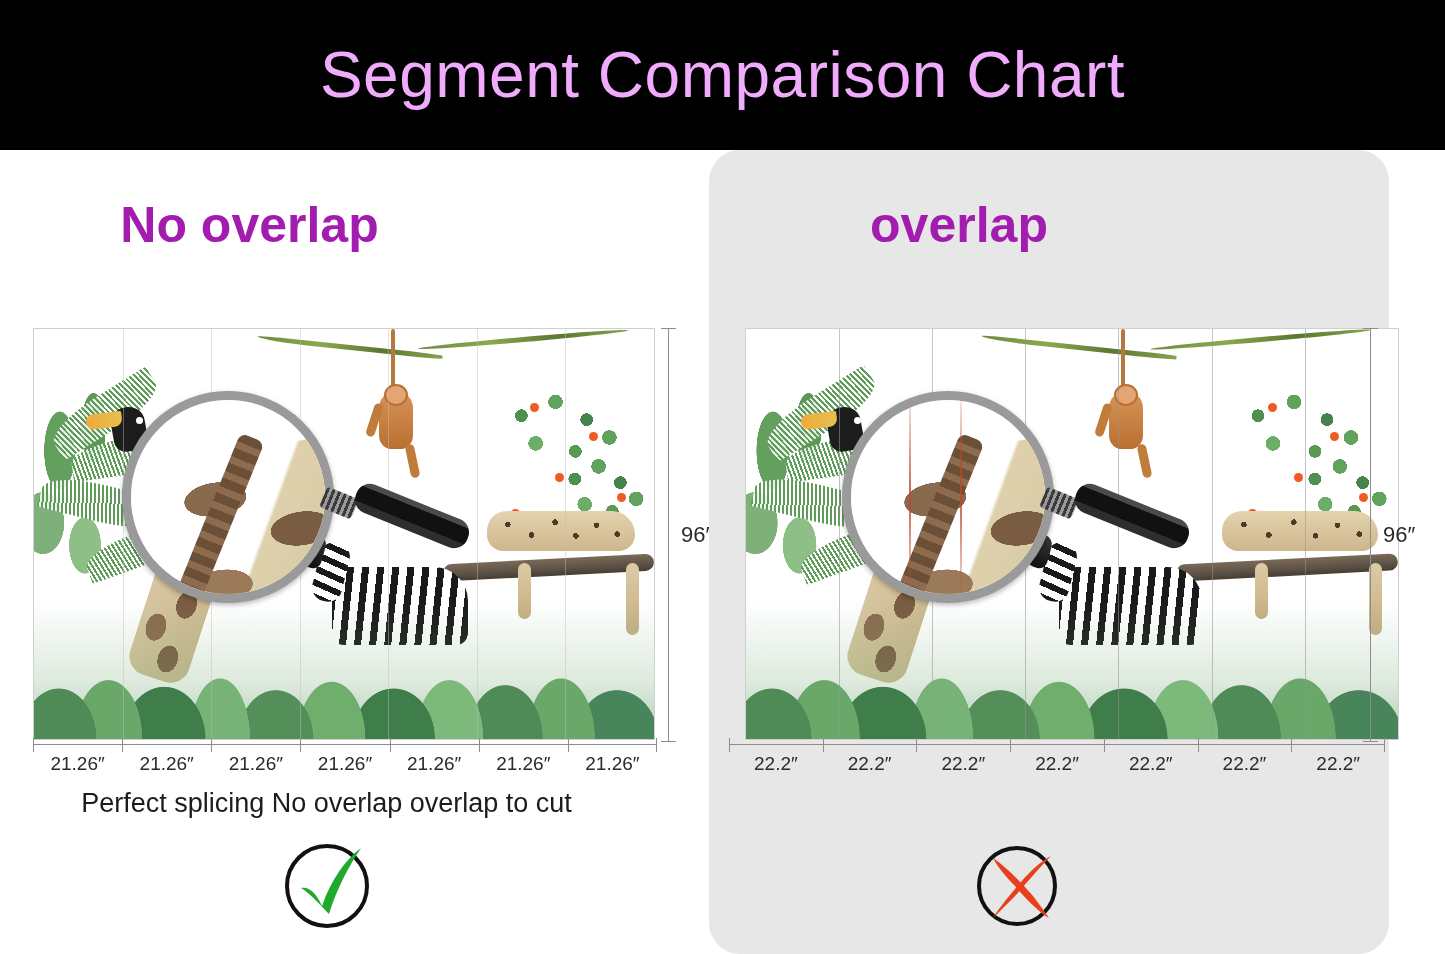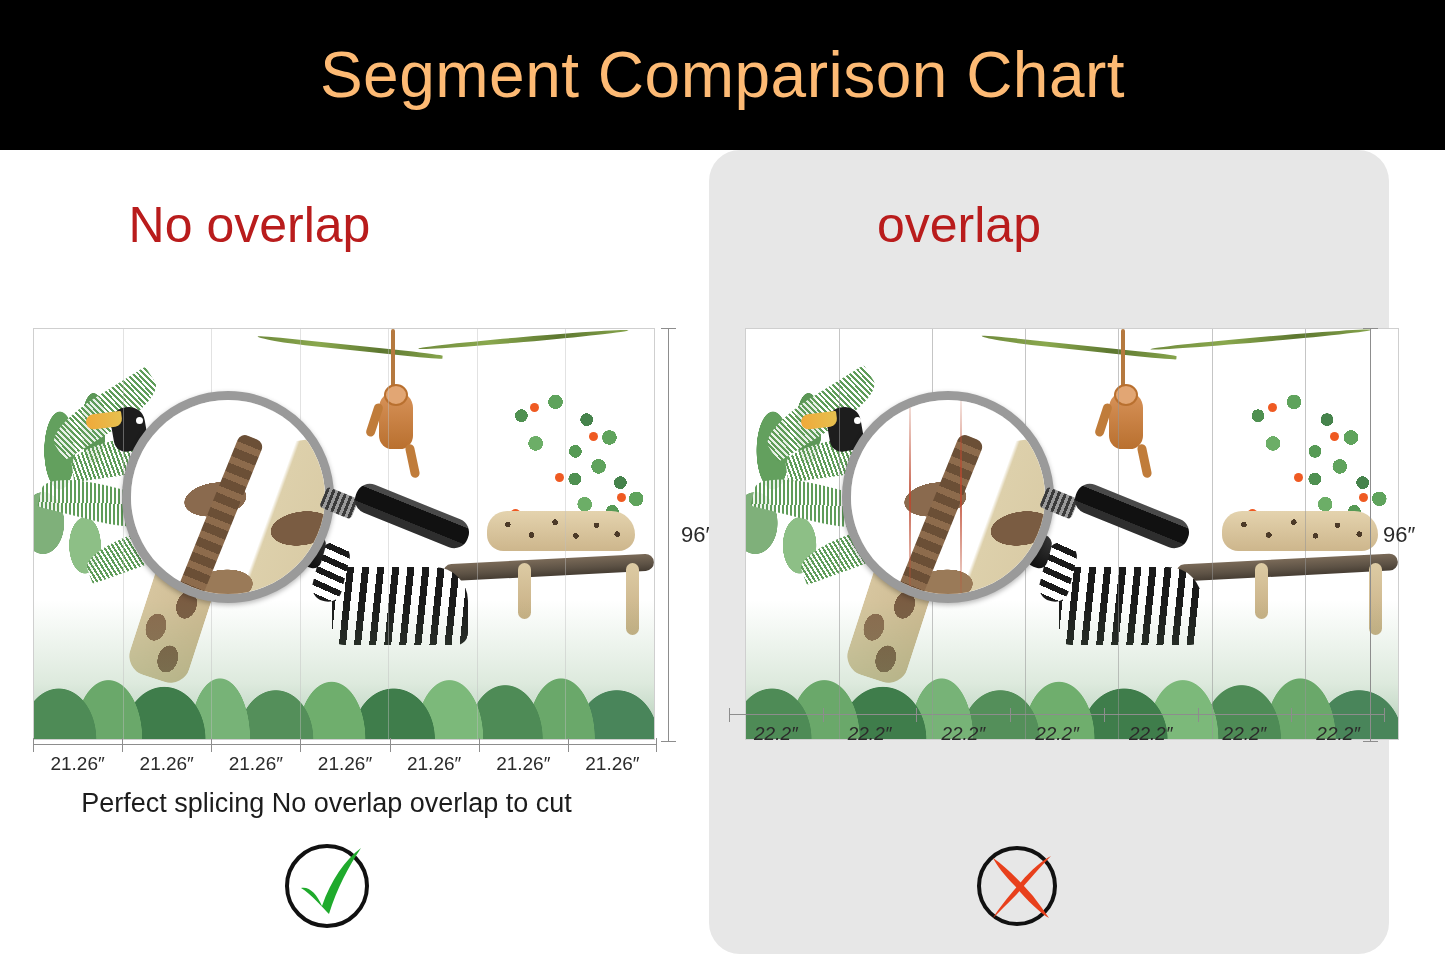--- a/index.html
+++ b/index.html
@@ -10,33 +10,33 @@
     overflow: hidden;
   }
   .page { position: relative; width: 1445px; height: 954px; background: #ffffff; }
 
   
   .header {
     position: absolute; left: 0; top: 0; width: 1445px; height: 150px;
     background: #000000; display: flex; align-items: center; justify-content: center;
   }
   .header-title {
-    color: #fdba74; font-size: 64px; font-weight: 400; letter-spacing: 0.5px;
+    color: #f0abfc; font-size: 64px; font-weight: 400; letter-spacing: 0.5px;
     font-family: "Liberation Sans", sans-serif; white-space: nowrap;
   }
 
   
   .panels { position: absolute; left: 0; top: 150px; width: 1445px; height: 804px; display: flex; }
   .panel { position: relative; height: 804px; }
   .panel-left  { width: 709px; background: #ffffff; }
   .panel-right { width: 680px; background: #e7e7e7; border-radius: 31px; }
 
   .panel-heading {
     position: absolute; top: 46px; left: 0; width: 100%;
-    text-align: center; font-size: 50px; color: #b91c1c; font-weight: 400;
+    text-align: center; font-size: 50px; color: #a21caf; font-weight: 700;
   }
   .panel-left .panel-heading { padding-right: 210px; }
   .panel-right .panel-heading { padding-right: 180px; }
 
   
   .mural-wrap { position: absolute; }
   .mural-left  { left: 33px;  top: 178px; width: 622px; height: 412px; }
   .panel-right .mural-wrap { left: 36px; top: 178px; width: 654px; height: 412px; }
 
   .mural {
@@ -445,21 +445,21 @@
         </div>
       </div>
 
       <div class="v-dim" style="left:654px;top:178px;height:414px;width:70px;">
         <div class="v-cap top"></div>
         <div class="v-line"></div>
         <div class="v-cap bot"></div>
         <div class="v-label">96″</div>
       </div>
 
-      <div class="h-ruler" style="left:20px;top:564px;width:656px;font-style:italic;">
+      <div class="h-ruler" style="left:20px;top:594px;width:656px;">
         <div class="h-line"></div>
         <div class="h-seg">
           <div class="tick"></div>
           <div class="h-label">22.2″</div>
         </div>
         <div class="h-seg">
           <div class="tick"></div>
           <div class="h-label">22.2″</div>
         </div>
         <div class="h-seg">

